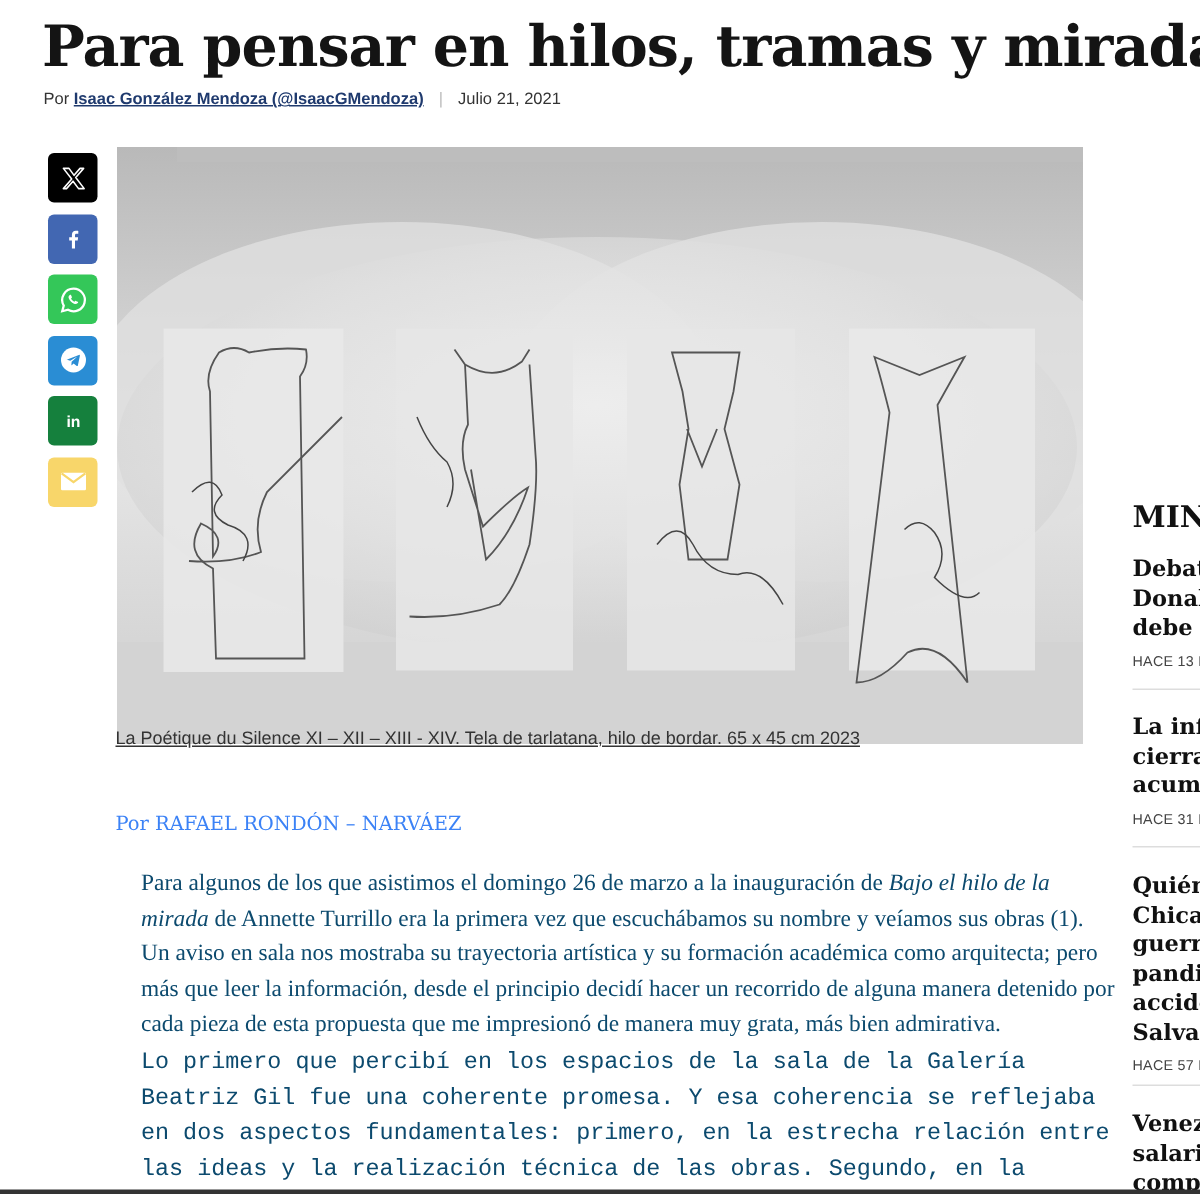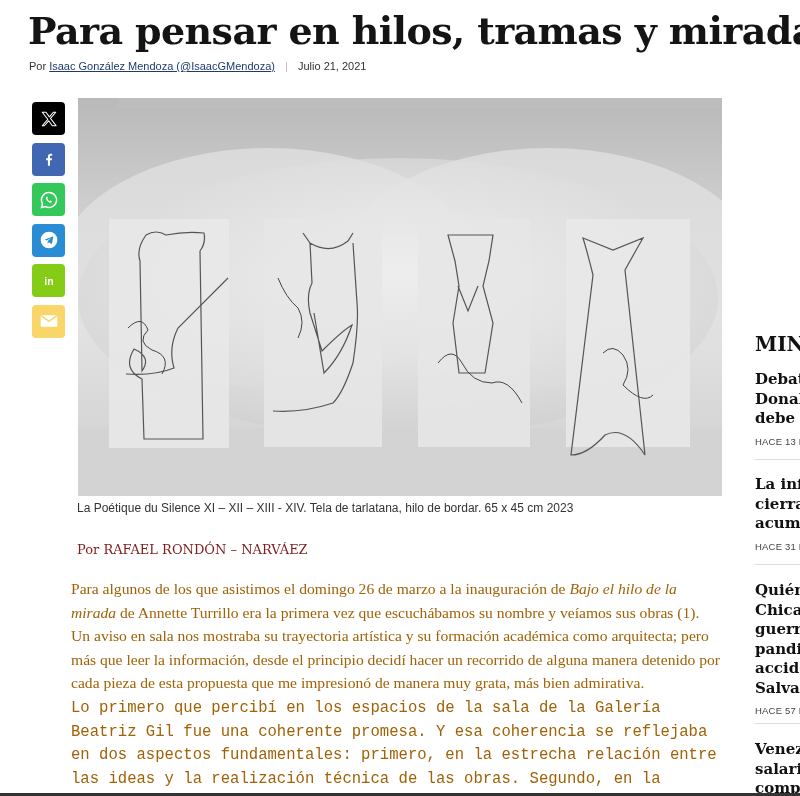--- a/index.html
+++ b/index.html
@@ -1,27 +1,27 @@
 <!DOCTYPE html>
 <html><head>
 <meta charset="utf-8">
 <style>
   html, body { margin:0; padding:0; background:#ffffff; }
   body { width:800px; height:796px; overflow:hidden; position:relative; font-family:"Liberation Sans", sans-serif; color:#111; }
   .title { position:absolute; left:28px; top:6px; margin:0; font-family:"DejaVu Serif", serif; font-weight:bold; font-size:38px; letter-spacing:-0.6px; color:#141414; white-space:nowrap; line-height:50px; }
   .byline { position:absolute; left:29px; top:60px; font-size:11px; color:#333; white-space:nowrap; }
-  .byline a { color:#1f3a6e; font-weight:normal; text-decoration:underline; }
+  .byline a { color:#1f3a6e; font-weight:bold; text-decoration:underline; }
   .byline .sep { color:#bbb; margin:0 7px; }
   .share { position:absolute; left:32px; top:102px; width:33px; }
   .share-btn { width:33px; height:33px; border-radius:4px; margin-bottom:7.5px; display:flex; align-items:center; justify-content:center; cursor:pointer; }
   .share-btn svg { display:block; }
   .figure { position:absolute; left:78px; top:98px; width:644px; height:398px; overflow:hidden; background:#c4c4c4; }
-  .caption { position:absolute; left:77px; top:501px; font-size:12px; color:#333; white-space:nowrap; }
-  .author { position:absolute; left:77px; top:542px; font-family:"DejaVu Serif", serif; font-size:13px; color:#7f1d1d; white-space:nowrap; }
-  .para { position:absolute; left:71px; width:650px; font-family:"Liberation Serif", serif; font-size:15.6px; line-height:23.6px; color:#a16207; margin:0; }
+  .caption { position:absolute; left:77px; top:485px; font-size:12px; color:#333; white-space:nowrap;text-decoration:underline; }
+  .author { position:absolute; left:77px; top:542px; font-family:"DejaVu Serif", serif; font-size:13px; color:#3b82f6; white-space:nowrap; }
+  .para { position:absolute; left:94px; width:650px; font-family:"Liberation Serif", serif; font-size:15.6px; line-height:23.6px; color:#0c4a6e; margin:0; }
   .p1 { top:577px; }
   .p2 { top:697px;font-family:Liberation Mono, monospace; }
   .rail { position:absolute; left:755px; top:330px; width:200px; }
   .rail-head { font-family:"DejaVu Serif", serif; font-weight:bold; font-size:20px; color:#111; margin:0; line-height:28px; }
   .rail-item { position:absolute; left:0; width:200px; }
   .rail-item .h { font-family:"DejaVu Serif", serif; font-weight:bold; font-size:15px; line-height:19.5px; color:#111; white-space:pre; }
   .rail-item .t { font-size:9.5px; color:#444; margin-top:7px; letter-spacing:0.2px; }
   .rail-sep { position:absolute; left:0; width:200px; height:1px; background:#ddd; }
   .bottom-bar { position:absolute; left:0; top:793px; width:800px; height:3px; background:#333; }
 </style>
@@ -53,21 +53,21 @@
         <path d="M12 3a9 9 0 0 0-7.8 13.5L3 21l4.6-1.2A9 9 0 1 0 12 3z" fill="none" stroke="#fff" stroke-width="1.8"></path>
         <path d="M9 8c.3-.4.8-.4 1 0l.7 1.5c.1.3 0 .6-.2.8l-.5.5c.5 1.1 1.4 2 2.6 2.6l.5-.5c.2-.2.5-.3.8-.2l1.5.7c.4.2.4.7 0 1-.8.8-1.8 1-3 .5-2-.9-3.4-2.4-4.2-4.3-.4-1-.1-1.9.8-2.6z" fill="#fff"></path>
       </svg>
   </div>
   <div class="share-btn" style="background:#2a8dd4">
     <svg width="20" height="20" viewBox="0 0 24 24">
         <circle cx="12" cy="12" r="10" fill="#fff"></circle>
         <path d="M6.5 11.8l9.8-3.9c.5-.2.9.1.8.7l-1.6 7.7c-.1.5-.5.7-.9.4l-2.5-1.9-1.3 1.2c-.2.2-.4.2-.5-.1l.2-2.6 4.6-4.2-5.7 3.5-2.5-.8c-.5-.1-.5-.5-.4-.7z" fill="#2a8dd4"></path>
       </svg>
   </div>
-  <div class="share-btn" style="background:#84cc16">
+  <div class="share-btn" style="background:#15803d">
     <svg width="18" height="18" viewBox="0 0 24 24">
         <text x="12" y="17" text-anchor="middle" font-family="Liberation Sans, sans-serif" font-weight="bold" font-size="14" fill="#fff">in</text>
       </svg>
   </div>
   <div class="share-btn" style="background:#f8d66a">
     <svg width="20" height="16" viewBox="0 0 24 18">
         <rect x="2" y="2" width="20" height="14" rx="1" fill="#fff"></rect>
         <path d="M2.5 2.5l9.5 7 9.5-7" fill="none" stroke="#f8d66a" stroke-width="1.8"></path>
       </svg>
   </div>

